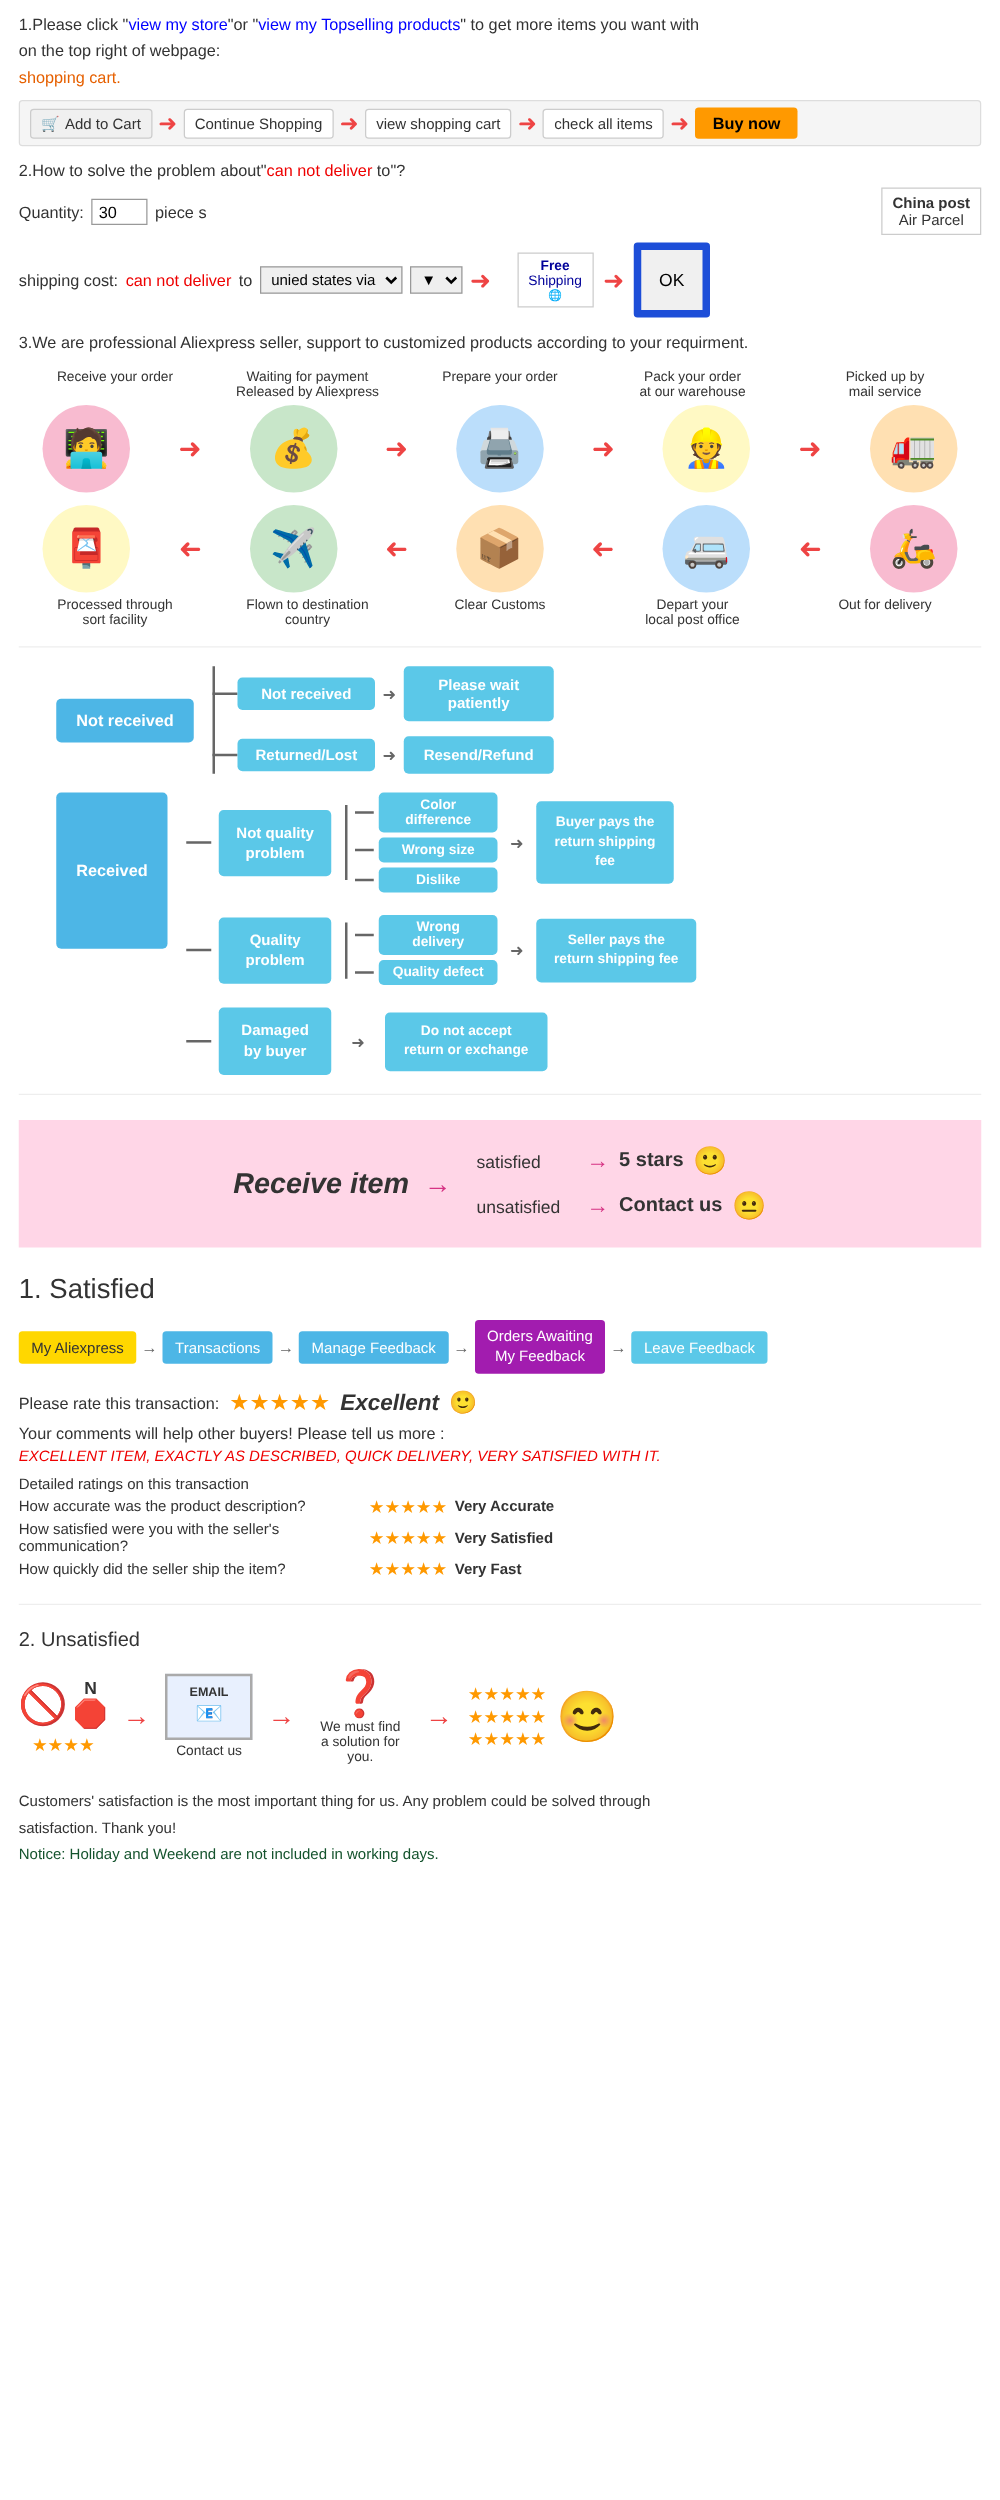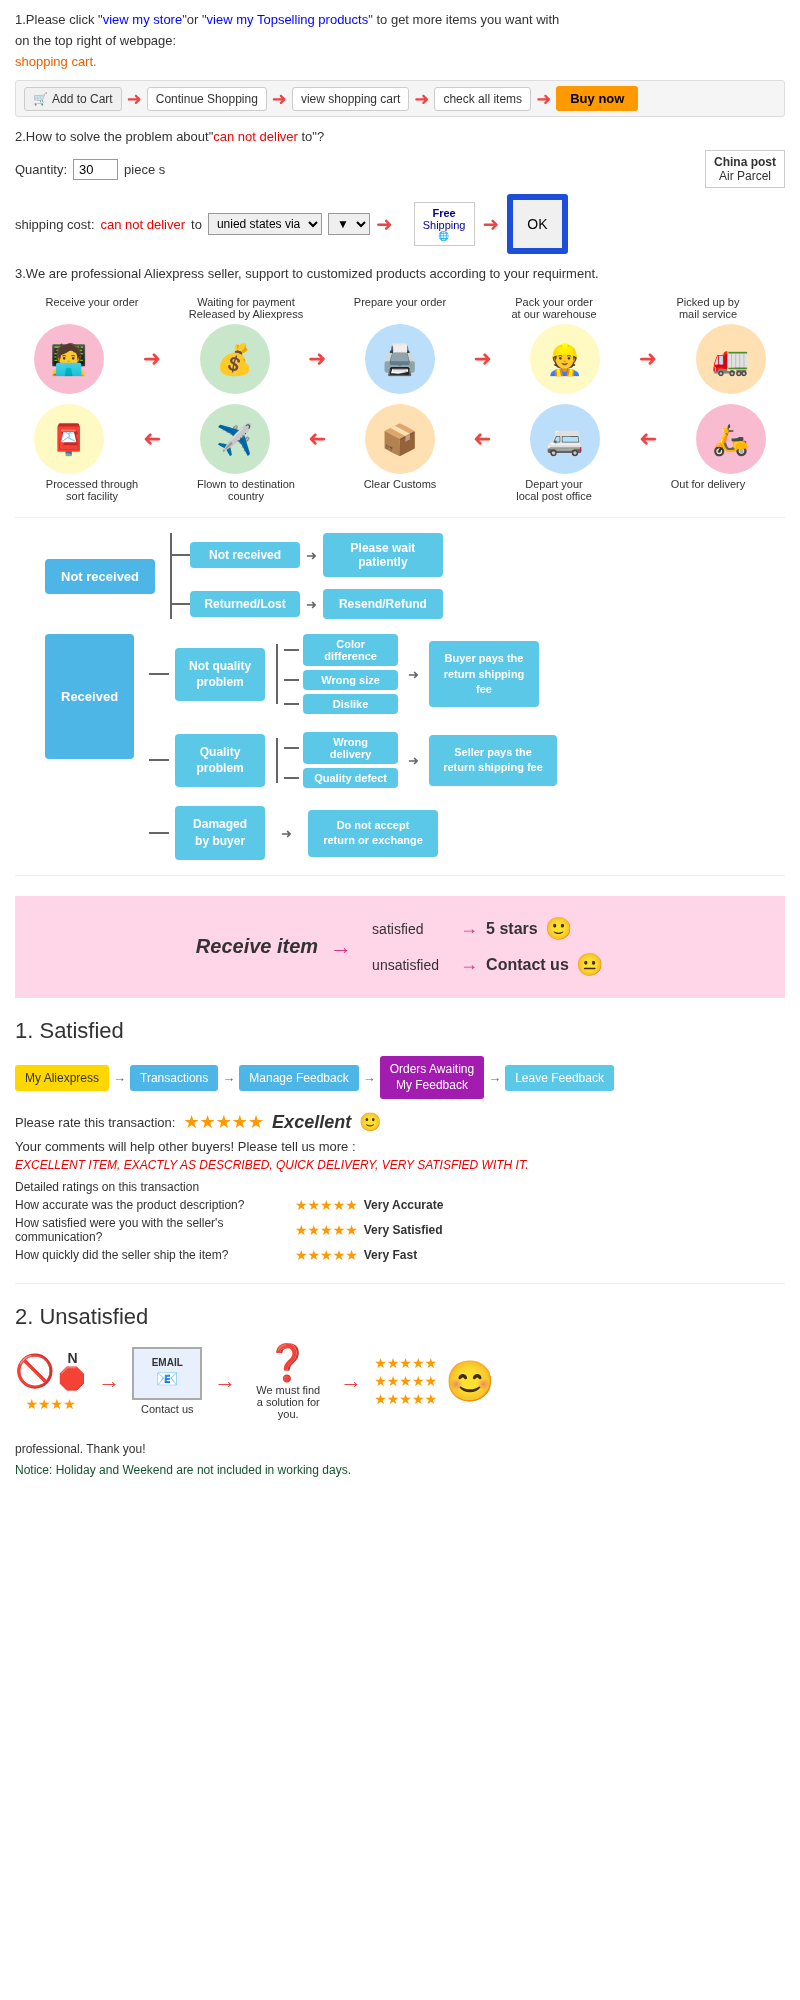--- a/index.html
+++ b/index.html
@@ -64,21 +64,21 @@
     .excellent { font-size: 18px; font-weight: bold; font-style: italic; color: #333; }
     .italic-red { color: #e00; font-style: italic; font-size: 12px; margin: 4px 0; }
     .detailed-ratings { margin-top: 8px; font-size: 12px; }
     .detail-row { display: flex; align-items: center; margin: 3px 0; }
     .detail-label { width: 280px; }
     .detail-stars { color: #f90; font-size: 14px; margin-right: 6px; }
     .detail-result { color: #333; font-weight: bold; }
 
     
     .unsatisfied-section { margin: 20px 0; }
-    .unsatisfied-section h2 { font-size: 22px; font-weight: normal; margin-bottom: 12px; color: #333; }
+    .unsatisfied-section h2 { font-size: 16px; font-weight: normal; margin-bottom: 12px; color: #333; }
 
     .notice-section { margin-top: 15px; font-size: 12px; }
     .notice-section p { margin: 3px 0; line-height: 1.5; }
     .notice-red { color: #14532d; }
 
     
     .flowchart-wrapper { margin: 10px 0; }
 
     .section-divider { border-top: 1px solid #eee; margin: 15px 0; }
   </style>
@@ -284,21 +284,21 @@
           <div style="background:#5bc8e8;color:#fff;padding:8px 10px;border-radius:4px;font-size:11px;font-weight:bold;text-align:center;width:130px;line-height:1.4;">Do not accept<br>return or exchange</div>
         </div>
       </div>
     </div>
   </div>
 
   <div class="section-divider"></div>
 
   <div class="receive-item-section">
     <div style="display:flex;align-items:center;gap:12px;">
-      <span style="font-size:20px;font-weight:bold;font-style:italic;color:#333;">Receive item</span>
+      <span style="font-size:23px;font-weight:bold;font-style:italic;color:#333;">Receive item</span>
       <span style="color:#d63384;font-size:22px;">→</span>
     </div>
     <div style="display:flex;flex-direction:column;gap:10px;">
       <div style="display:flex;align-items:center;gap:8px;">
         <span style="font-size:14px;width:80px;">satisfied</span>
         <span style="color:#d63384;font-size:18px;">→</span>
         <span style="font-size:16px;font-weight:bold;">5 stars</span>
         <span style="font-size:22px;">🙂</span>
       </div>
       <div style="display:flex;align-items:center;gap:8px;">
@@ -397,17 +397,18 @@
           <div style="color:#f90;font-size:14px;">★★★★★</div>
           <div style="color:#f90;font-size:14px;">★★★★★</div>
           <div style="color:#f90;font-size:14px;">★★★★★</div>
         </div>
         <span style="font-size:40px;">😊</span>
       </div>
     </div>
   </div>
 
   <div class="notice-section">
-    <p>professional. Thank you!</p>
+    <p>Customers' satisfaction is the most important thing for us. Any problem could be solved through</p>
+    <p>satisfaction. Thank you!</p>
     <p class="notice-red">Notice: Holiday and Weekend are not included in working days.</p>
   </div>
 
 </div>
 
 </body></html>

